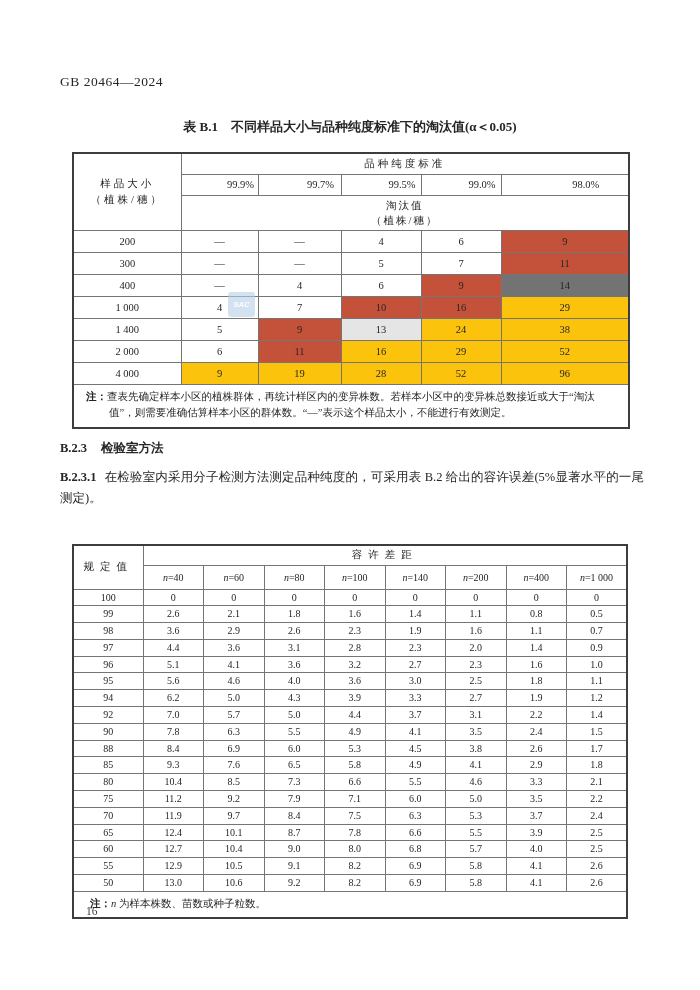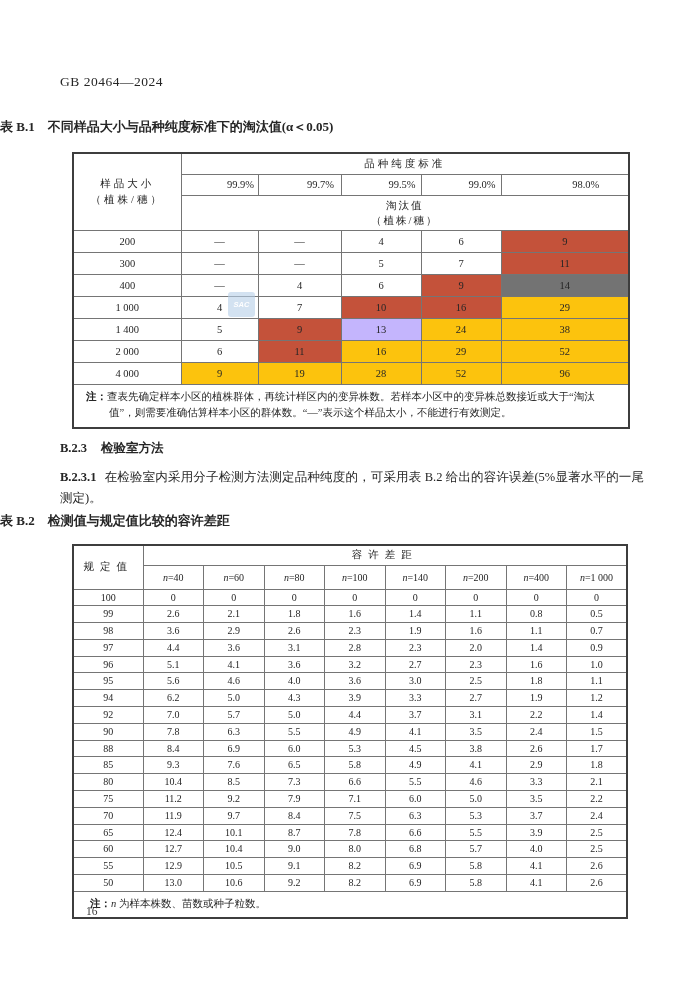--- a/index.html
+++ b/index.html
@@ -1,21 +1,21 @@
 <!DOCTYPE html>
 <html><head>
 <meta charset="utf-8">
 <style>
   * { margin:0; padding:0; box-sizing:border-box; }
   body { background:#e8e8e8; font-family:"Liberation Serif","DejaVu Serif",serif; }
   .page { position:relative; width:700px; height:990px; background:#ffffff; color:#262626; margin:0 auto; overflow:hidden; }
 
   .docnum { position:absolute; left:60px; top:74px; font-weight:normal; font-size:13.5px; letter-spacing:0.5px; }
 
-  .tbl-title { position:absolute; left:0; width:700px; text-align:left; font-weight:bold; font-size:13px; }
+  .tbl-title { position:absolute; left:0; width:700px; text-align:center; font-weight:bold; font-size:13px; }
   .t1 { top:118px; }
   .t2 { top:512px; }
 
   table.tb { position:absolute; left:72px; width:556px; border-collapse:collapse; table-layout:fixed; }
   table.tb { border:2px solid #3d3d3d; }
   .tb th, .tb td { border:1px solid #757575; text-align:center; vertical-align:middle; font-weight:normal; }
 
   
   .tb1 { top:152px; font-size:10.5px; }
   .tb1 .r-grp th { height:21px; letter-spacing:3px;text-align:center; }
@@ -116,21 +116,21 @@
           <td>4</td>
           <td>7</td>
           <td style="background: rgb(196, 82, 58);">10</td>
           <td style="background: rgb(196, 82, 58);">16</td>
           <td style="background: rgb(252, 195, 13);">29</td>
         </tr>
         <tr>
           <td>1 400</td>
           <td>5</td>
           <td style="background: rgb(196, 82, 58);">9</td>
-          <td style="background: #c4b5fd; text-align: center;">13</td>
+          <td style="background: #e5e5e5; text-align: center;">13</td>
           <td style="background: rgb(252, 195, 13);">24</td>
           <td style="background: rgb(252, 195, 13);">38</td>
         </tr>
         <tr>
           <td>2 000</td>
           <td>6</td>
           <td style="background: rgb(196, 82, 58);">11</td>
           <td style="background: rgb(252, 195, 13);">16</td>
           <td style="background: rgb(252, 195, 13);">29</td>
           <td style="background: rgb(252, 195, 13);">52</td>
@@ -158,21 +158,20 @@
   </div>
 
   <div class="sec-head">
     <span class="num">B.2.3</span><span>检验室方法</span>
   </div>
 
   <div class="para">
     <span class="bold">B.2.3.1</span><span>在检验室内采用分子检测方法测定品种纯度的，可采用表 B.2 给出的容许误差(5%显著水平的一尾测定)。</span>
   </div>
 
-  <div class="tbl-title t2">表 B.2　检测值与规定值比较的容许差距</div>
 
   <table class="tb tb2">
     <colgroup>
       <col style="width:70px">
         <col>
         <col>
         <col>
         <col>
         <col>
         <col>

